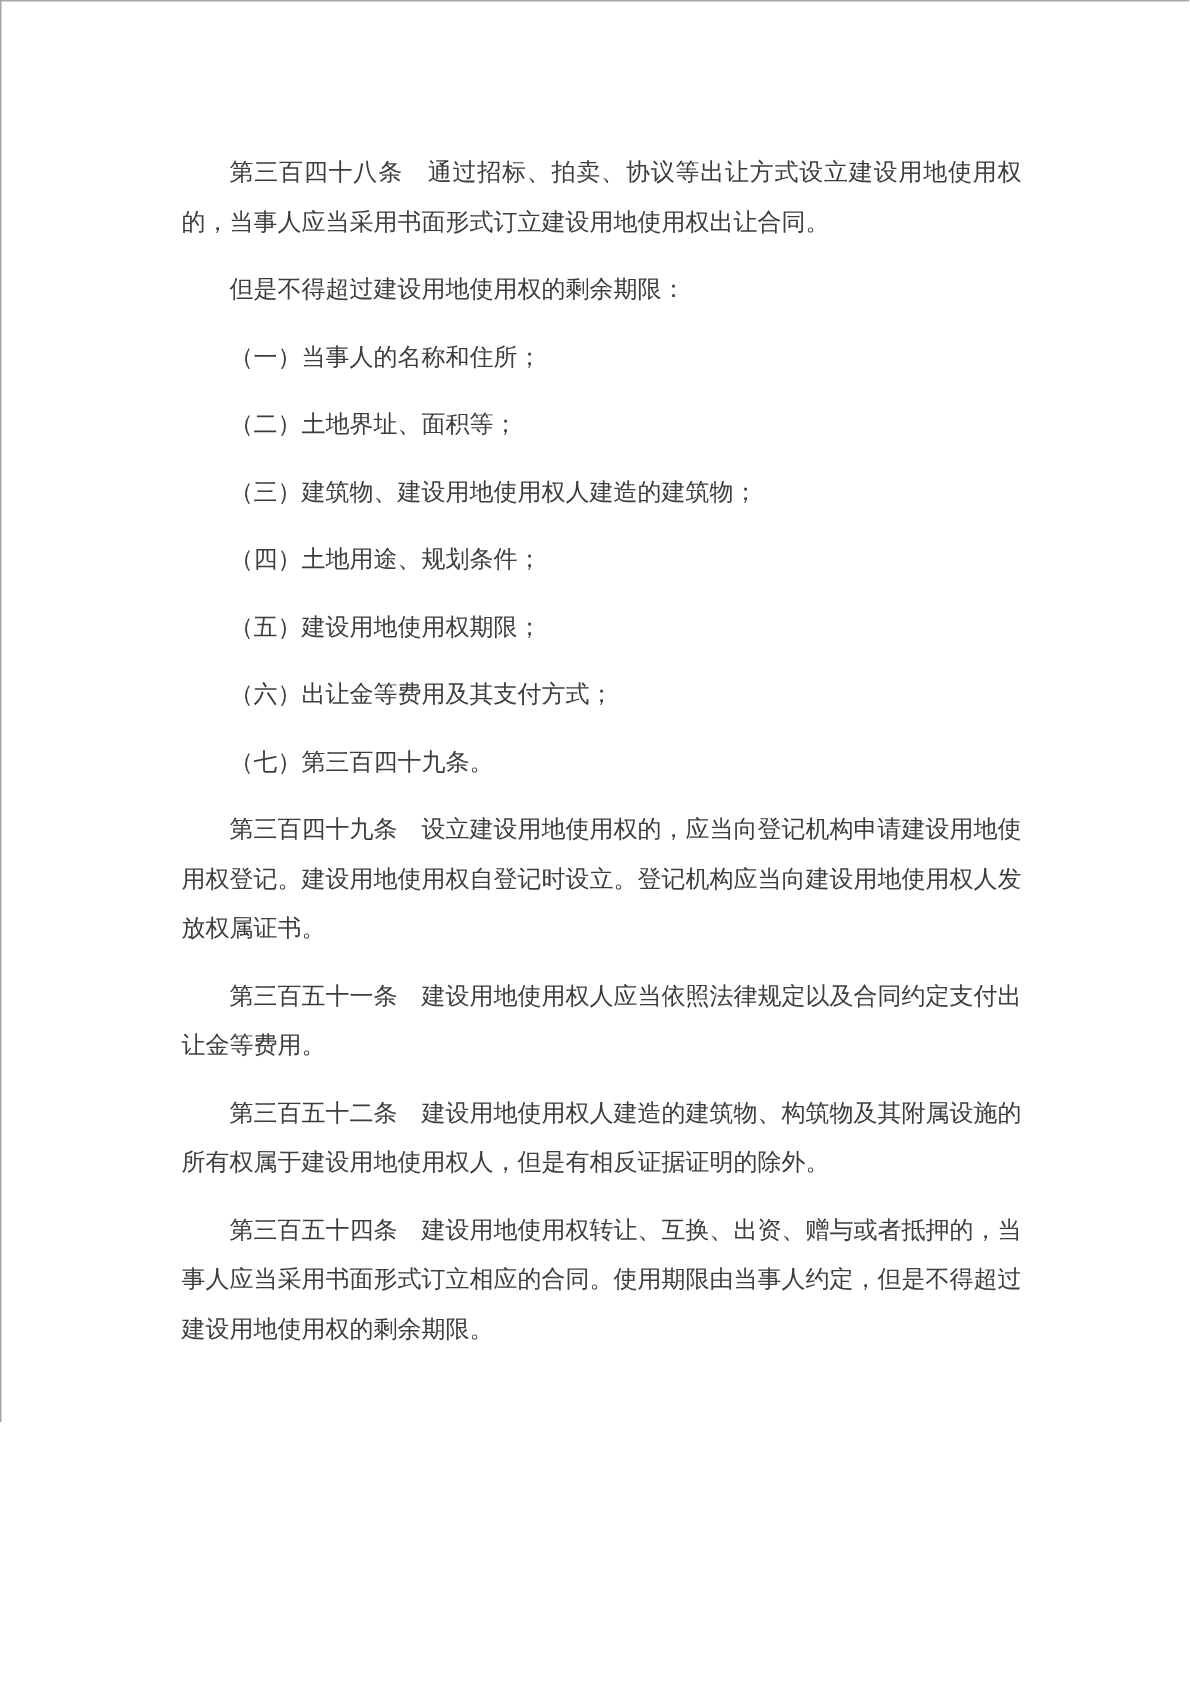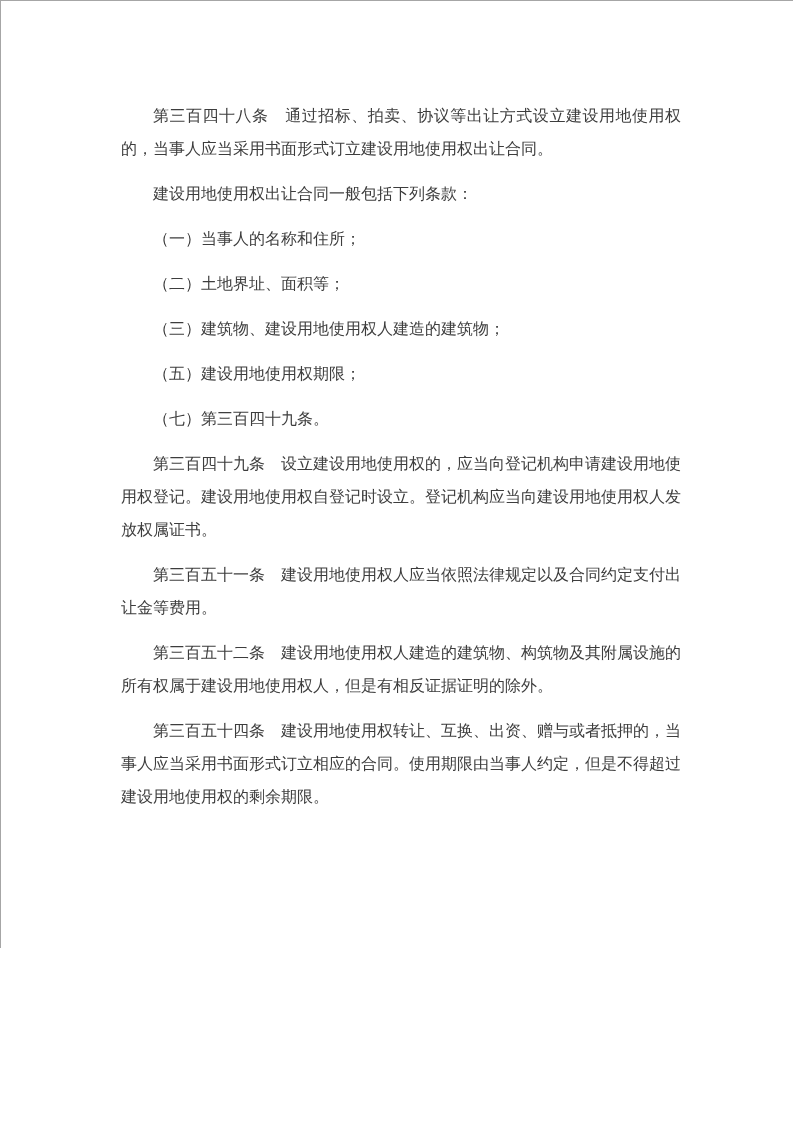--- a/index.html
+++ b/index.html
@@ -36,24 +36,26 @@
   .doc-content p:last-child {
     margin-bottom: 16px;
   }
 </style>
 </head>
 <body>
 
 <div class="page">
   <div class="doc-content">
     <p>第三百四十八条　通过招标、拍卖、协议等出让方式设立建设用地使用权的，当事人应当采用书面形式订立建设用地使用权出让合同。</p>
-    <p>建设用地使用权出让合同一般包括下列条款：</p>
+    <p>但是不得超过建设用地使用权的剩余期限：</p>
     <p>（一）当事人的名称和住所；</p>
     <p>（二）土地界址、面积等；</p>
     <p>（三）建筑物、建设用地使用权人建造的建筑物；</p>
+    <p>（四）土地用途、规划条件；</p>
     <p>（五）建设用地使用权期限；</p>
+    <p>（六）出让金等费用及其支付方式；</p>
     <p>（七）第三百四十九条。</p>
     <p>第三百四十九条　设立建设用地使用权的，应当向登记机构申请建设用地使用权登记。建设用地使用权自登记时设立。登记机构应当向建设用地使用权人发放权属证书。</p>
     <p>第三百五十一条　建设用地使用权人应当依照法律规定以及合同约定支付出让金等费用。</p>
     <p>第三百五十二条　建设用地使用权人建造的建筑物、构筑物及其附属设施的所有权属于建设用地使用权人，但是有相反证据证明的除外。</p>
     <p>第三百五十四条　建设用地使用权转让、互换、出资、赠与或者抵押的，当事人应当采用书面形式订立相应的合同。使用期限由当事人约定，但是不得超过建设用地使用权的剩余期限。</p>
   </div>
 </div>
 
 </body></html>

